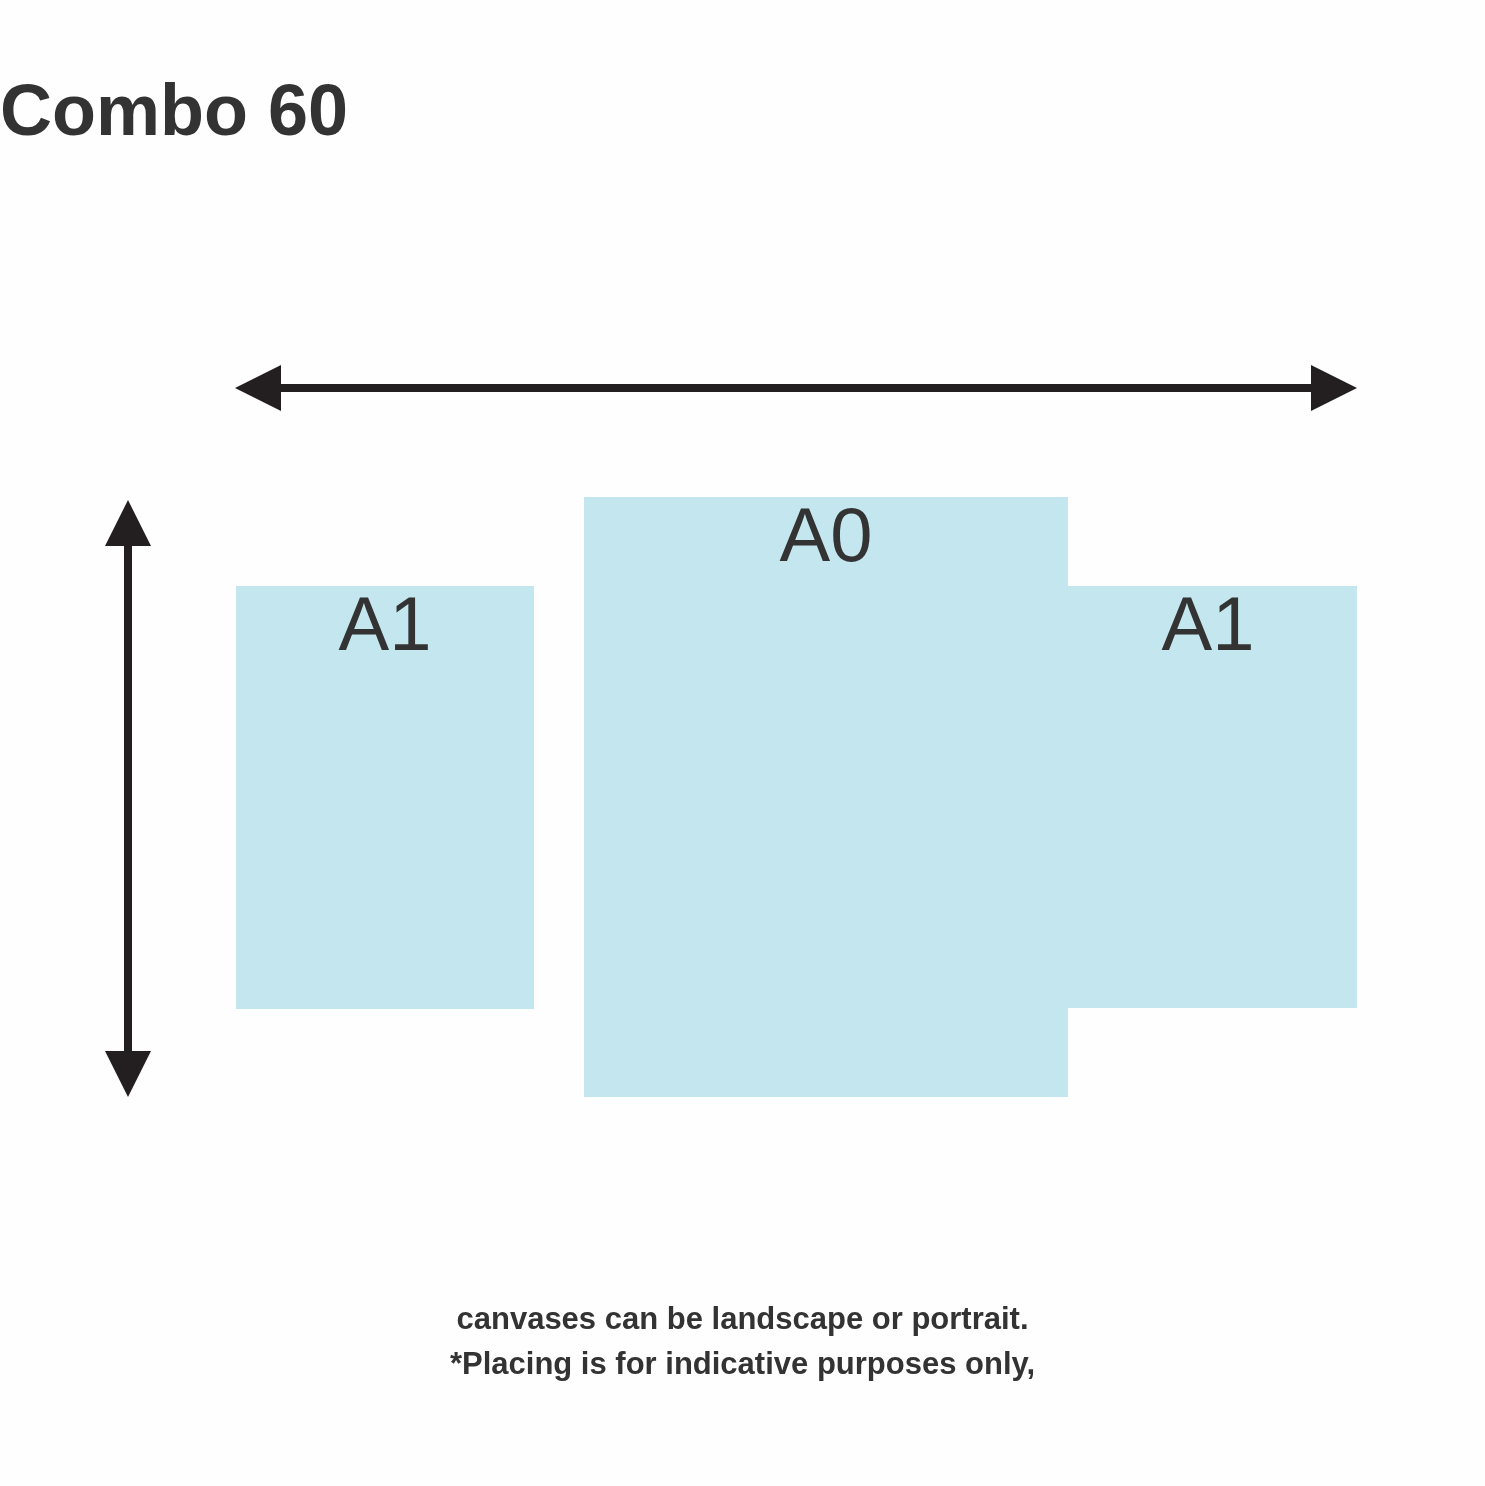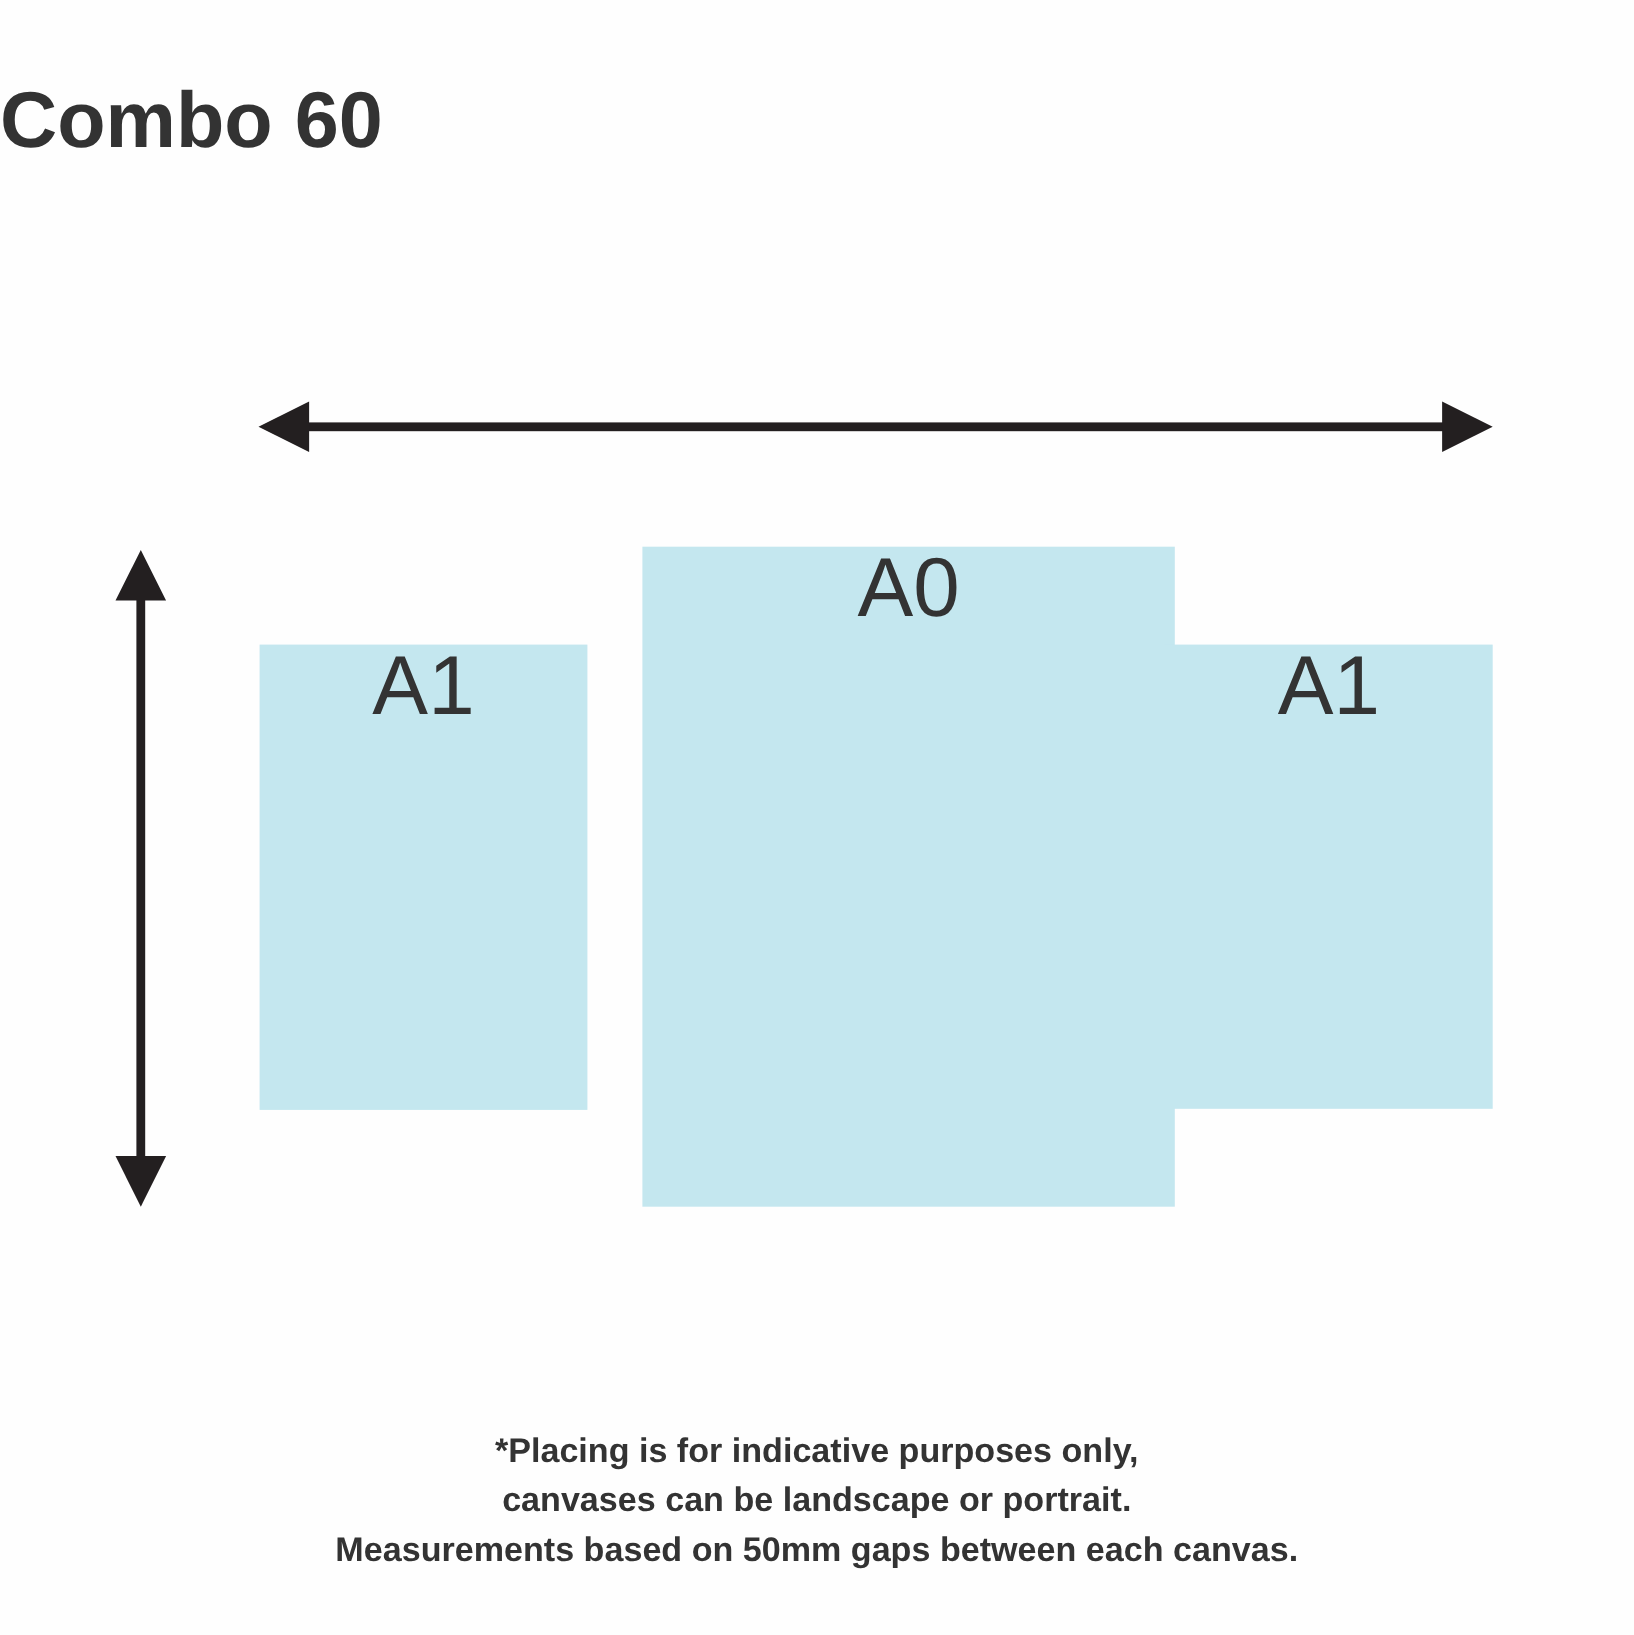--- a/index.html
+++ b/index.html
@@ -38,16 +38,15 @@
   <span>A1</span>
 </div>
 <div class="canvas" id="c2">
   <span>A0</span>
 </div>
 <div class="canvas" id="c3">
   <span>A1</span>
 </div>
 
 <div class="note">
+  <div>canvases can be landscape or portrait.</div>
   <div>*Placing is for indicative purposes only,</div>
-  <div>canvases can be landscape or portrait.</div>
-  <div>Measurements based on 50mm gaps between each canvas.</div>
 </div>
 
 </body></html>

